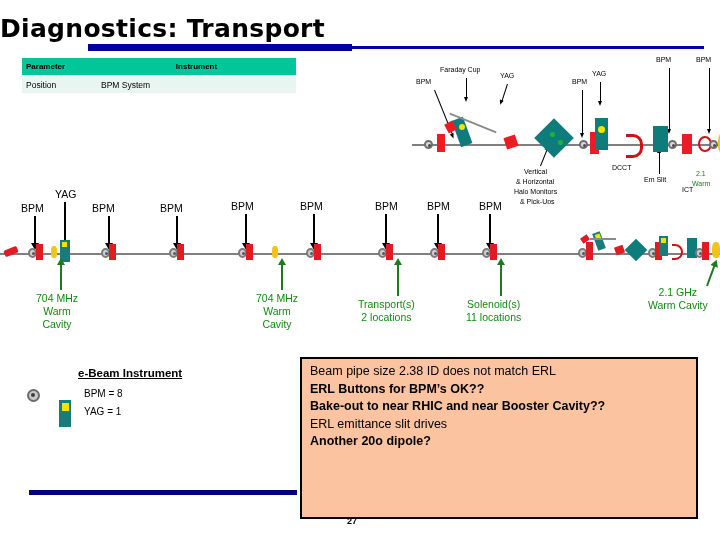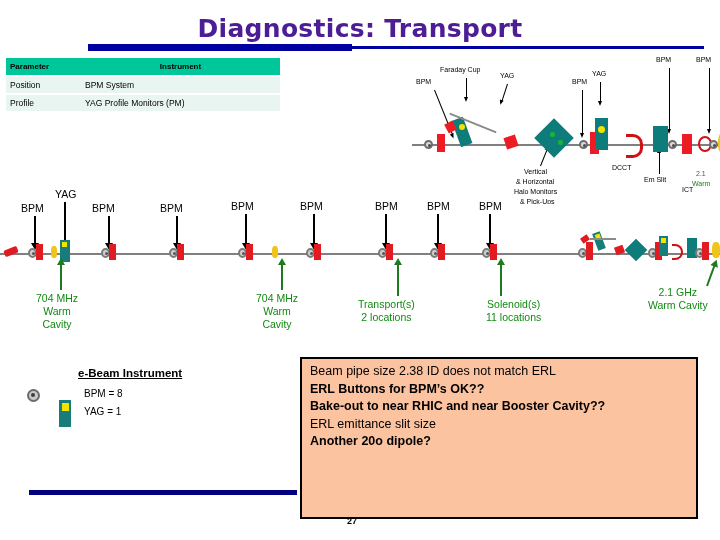--- a/index.html
+++ b/index.html
@@ -4,31 +4,31 @@
 <style>
   html,body{margin:0;padding:0;}
   body{
     width:720px;height:540px;background:#ffffff;position:relative;overflow:hidden;
     font-family:"Liberation Sans", sans-serif;
   }
   .abs{position:absolute;}
 
   
   #title{
-    left:0;top:14px;width:720px;text-align:center;
-    font-size:25px;font-weight:bold;color:#4c1d95;letter-spacing:.3px;
+    left:0;top:14px;width:720px;text-align:left;
+    font-size:25px;font-weight:bold;color:#000000;letter-spacing:.3px;
     font-family:"DejaVu Sans","Liberation Sans",sans-serif;
   }
   #title-rule-wrap{left:88px;top:44px;width:616px;height:7px;}
   #title-rule-thick{left:0;top:0;width:264px;height:7px;background:#0000A0;}
   #title-rule-thin{left:264px;top:2px;width:352px;height:3px;background:#0000A0;}
 
   
   #param-table{left:6px;top:58px;width:274px;}
-  #param-table .row{display:flex;width:100%;}
+  #param-table .row{display:flex;width:100%;margin-left:16px;}
   #param-table .c1{width:75px;box-sizing:border-box;padding:2px 4px;}
   #param-table .c2{width:199px;box-sizing:border-box;padding:0 4px;}
   #param-table .hdr .c1,#param-table .hdr .c2{
     background:#00C79A;color:#000;font-weight:bold;font-size:8px;height:17px;
     display:flex;align-items:center;
   }
   #param-table .hdr .c2{justify-content:center;}
   #param-table .hdr{margin-bottom:2px;}
   #param-table .bodyrow .c1,#param-table .bodyrow .c2{
     background:#E8F5F0;color:#000;font-size:8.5px;height:16px;
@@ -103,24 +103,20 @@
 </div>
 
 <div class="abs" id="param-table">
   <div class="row hdr">
     <div class="c1">Parameter</div>
     <div class="c2">Instrument</div>
   </div>
   <div class="row bodyrow">
     <div class="c1">Position</div>
     <div class="c2">BPM System</div>
-  </div>
-  <div class="row bodyrow">
-    <div class="c1">Profile</div>
-    <div class="c2">YAG Profile Monitors (PM)</div>
   </div>
 </div>
 
 <div class="abs" id="schematic">
   <div class="abs axis"></div>
 
   <div class="abs sc-label" style="left:36px;top:14px;">Faraday Cup</div>
   <div class="abs sc-label" style="left:12px;top:26px;">BPM</div>
   <div class="abs sc-label" style="left:96px;top:20px;">YAG</div>
   <div class="abs sc-label" style="left:168px;top:26px;">BPM</div>
@@ -245,21 +241,21 @@
     <div>Cavity</div>
   </div>
 
   <div class="abs bl-arrow-up" style="left:397px;top:84px;height:32px;"></div>
   <div class="abs green-cap" style="left:358px;top:118px;">
     <div>Transport(s)</div>
     <div>2 locations</div>
   </div>
 
   <div class="abs bl-arrow-up" style="left:500px;top:84px;height:32px;"></div>
-  <div class="abs green-cap" style="left:486px;top:118px;">
+  <div class="abs green-cap" style="left:466px;top:118px;">
     <div>Solenoid(s)</div>
     <div>11 locations</div>
   </div>
 
   <div class="abs bl-arrow-up" style="left:706px;top:84px;height:22px;transform:rotate(20deg);transform-origin:bottom;"></div>
   <div class="abs green-cap" style="left:648px;top:106px;">
     <div>2.1 GHz</div>
     <div>Warm Cavity</div>
   </div>
 </div>
@@ -268,17 +264,17 @@
 <div class="abs" id="legend-bpm-icon"></div>
 <div class="abs" id="legend-yag-icon"></div>
 <div class="abs" id="legend-bpm-count">BPM = 8</div>
 <div class="abs" id="legend-yag-count">YAG = 1</div>
 <div class="abs" id="bottom-rule"></div>
 
 <div class="abs" id="notes-box">
   <div class="note-line">Beam pipe size 2.38 ID does not match ERL</div>
   <div class="note-line b">ERL Buttons for BPM’s OK??</div>
   <div class="note-line b">Bake-out to near RHIC and near Booster Cavity??</div>
-  <div class="note-line">ERL emittance slit size</div>
+  <div class="note-line">ERL emittance slit drives</div>
   <div class="note-line b">Another 20o dipole?</div>
 </div>
 
 <div class="abs" id="page-num">27</div>
 
 </body></html>

